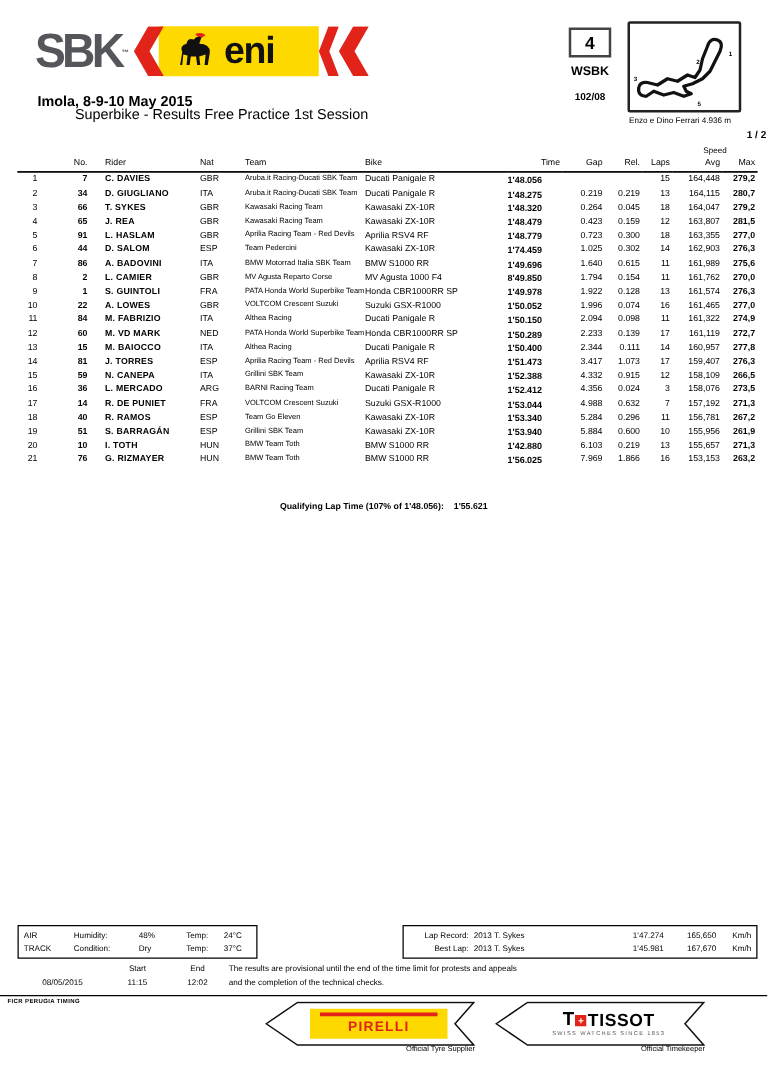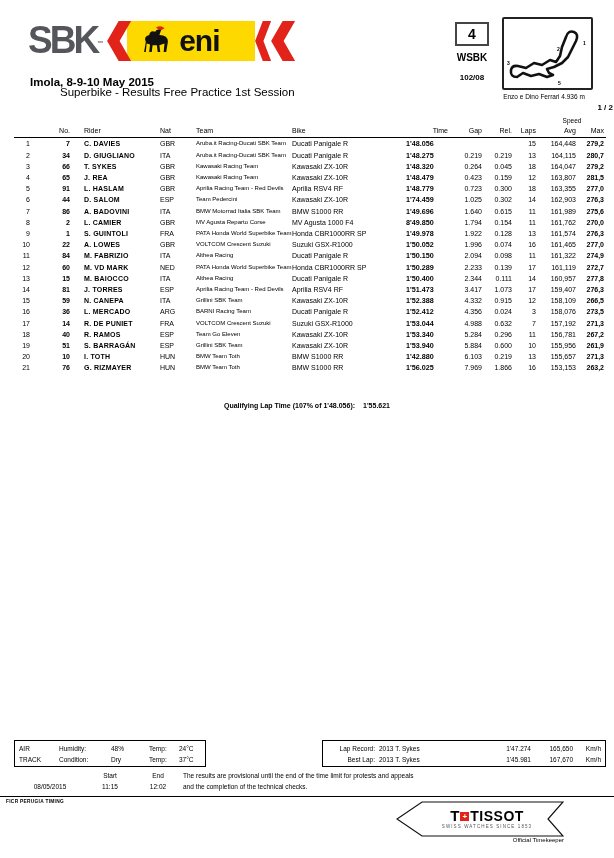--- a/index.html
+++ b/index.html
@@ -493,20 +493,32 @@
     <span class="c">12:02</span>
   </div>
   <div class="provisional">
     <div>The results are provisional until the end of the time limit for protests and appeals</div>
     <div>and the completion of the technical checks.</div>
   </div>
 
   <div class="foot-rule"></div>
   <div class="ficr">FICR PERUGIA TIMING</div>
 
+  <div class="sponsor" id="pirelli">
+    <svg class="arrow" width="168" height="36" viewBox="0 0 168 36">
+      <polygon points="26,1 167,1 152,18 167,35 26,35 1,18" fill="#fff" stroke="#111" stroke-width="1.2"></polygon>
+    </svg>
+    <div class="inner">
+      <div class="pirelli-rect">
+        <div class="pirelli-bar"></div>
+        <span class="pirelli-text">PIRELLI</span>
+      </div>
+    </div>
+    <div class="sponsor-caption">Official Tyre Supplier</div>
+  </div>
 
   <div class="sponsor" id="tissot">
     <svg class="arrow" width="168" height="36" viewBox="0 0 168 36">
       <polygon points="26,1 167,1 152,18 167,35 26,35 1,18" fill="#fff" stroke="#111" stroke-width="1.2"></polygon>
     </svg>
     <div class="inner">
       <div class="tissot-wrap">
         <div class="tissot-row">
           <span class="tissot-t">T</span>
           <span class="tissot-cross">+</span>

